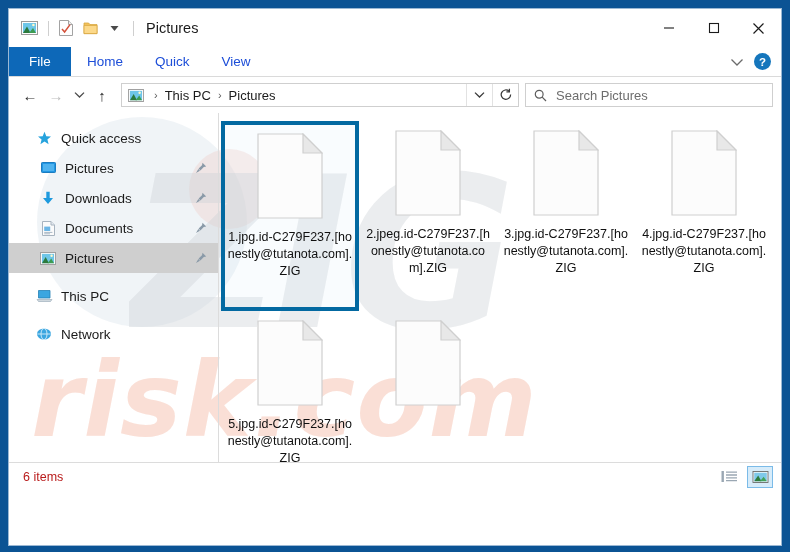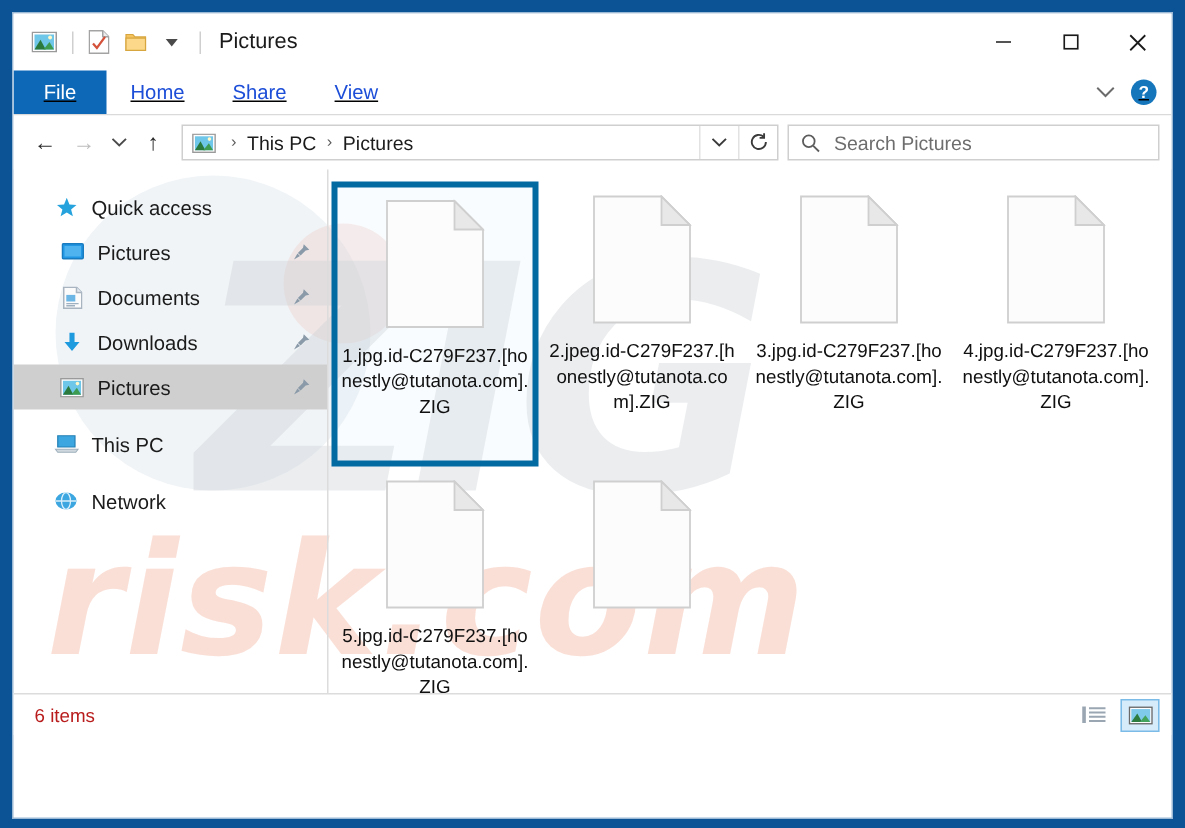--- a/index.html
+++ b/index.html
@@ -86,21 +86,20 @@
     width: 45px; height: 100%;
     display: flex; align-items: center; justify-content: center;
   }
 
   
   #ribbon-tabs {
     position: relative; z-index: 3;
     height: 30px; display: flex; align-items: stretch;
     background: #ffffff;
     border-bottom: 1px solid #dadada;
-    text-decoration: underline;
   }
   .rtab {
     display: flex; align-items: center; justify-content: center;
     font-size: 13.5px; color: #1d4ed8;
     padding: 0 16px; height: 100%;
   }
   #rtab-file {
     background: #0d68b8; color: #ffffff;
     min-width: 62px;
   }
@@ -313,21 +312,21 @@
           <svg width="13" height="13" viewBox="0 0 13 13">
               <path d="M1.5 1.5 L11.5 11.5 M11.5 1.5 L1.5 11.5" stroke="#1b1b1b" stroke-width="1.2"></path>
             </svg>
         </div>
       </div>
     </div>
 
     <div id="ribbon-tabs">
       <div class="rtab" id="rtab-file">File</div>
       <div class="rtab">Home</div>
-      <div class="rtab">Share</div>
+      <div class="rtab">Quick</div>
       <div class="rtab">View</div>
 
       <div id="ribbon-right">
         <div>
           <svg width="14" height="10" viewBox="0 0 14 10">
               <path d="M1.5 2.5 L7 8 L12.5 2.5" fill="none" stroke="#6b6b6b" stroke-width="1.3"></path>
             </svg>
         </div>
         <div id="help-btn">?</div>
       </div>
@@ -405,42 +404,42 @@
           <span class="nav-label">Pictures</span>
           <span class="pin">
             <svg width="12" height="12" viewBox="0 0 12 12">
                 <path d="M7.5 0.8 L11.2 4.5 L8.8 5 L5.4 8.4 L3.6 6.6 L7 3.2 Z M3.3 7 L1 11 L5 8.7 Z" fill="#8a9aa8"></path>
               </svg>
           </span>
         </div>
 
         <div class="nav-item indent">
           <span class="nav-ico">
+            <svg width="14" height="15" viewBox="0 0 14 15">
+              <path d="M5.3 0.8 H8.7 V7 H12 L7 13 L2 7 H5.3 Z" fill="#1e9ade"></path>
+            </svg>
+          </span>
+          <span class="nav-label">Downloads</span>
+          <span class="pin">
+            <svg width="12" height="12" viewBox="0 0 12 12">
+                <path d="M7.5 0.8 L11.2 4.5 L8.8 5 L5.4 8.4 L3.6 6.6 L7 3.2 Z M3.3 7 L1 11 L5 8.7 Z" fill="#8a9aa8"></path>
+              </svg>
+          </span>
+        </div>
+
+        <div class="nav-item indent">
+          <span class="nav-ico">
             <svg width="13" height="15" viewBox="0 0 13 15">
               <path d="M0.5 0.5 H9 L12.5 4 V14.5 H0.5 Z" fill="#fbfbfb" stroke="#a8b4c0"></path>
               <path d="M9 0.5 V4 H12.5" fill="#e4eaf0" stroke="#a8b4c0"></path>
               <rect x="2.2" y="5.6" width="6" height="4.4" fill="#6cb6e6"></rect>
               <path d="M2.2 11.4 H10.4 M2.2 12.8 H8" stroke="#9fb0c0" stroke-width="0.9"></path>
             </svg>
           </span>
           <span class="nav-label">Documents</span>
-          <span class="pin">
-            <svg width="12" height="12" viewBox="0 0 12 12">
-                <path d="M7.5 0.8 L11.2 4.5 L8.8 5 L5.4 8.4 L3.6 6.6 L7 3.2 Z M3.3 7 L1 11 L5 8.7 Z" fill="#8a9aa8"></path>
-              </svg>
-          </span>
-        </div>
-
-        <div class="nav-item indent">
-          <span class="nav-ico">
-            <svg width="14" height="15" viewBox="0 0 14 15">
-              <path d="M5.3 0.8 H8.7 V7 H12 L7 13 L2 7 H5.3 Z" fill="#1e9ade"></path>
-            </svg>
-          </span>
-          <span class="nav-label">Downloads</span>
           <span class="pin">
             <svg width="12" height="12" viewBox="0 0 12 12">
                 <path d="M7.5 0.8 L11.2 4.5 L8.8 5 L5.4 8.4 L3.6 6.6 L7 3.2 Z M3.3 7 L1 11 L5 8.7 Z" fill="#8a9aa8"></path>
               </svg>
           </span>
         </div>
 
         <div class="nav-item indent selected">
           <span class="nav-ico">
             <svg width="16" height="13" viewBox="0 0 17 14">

